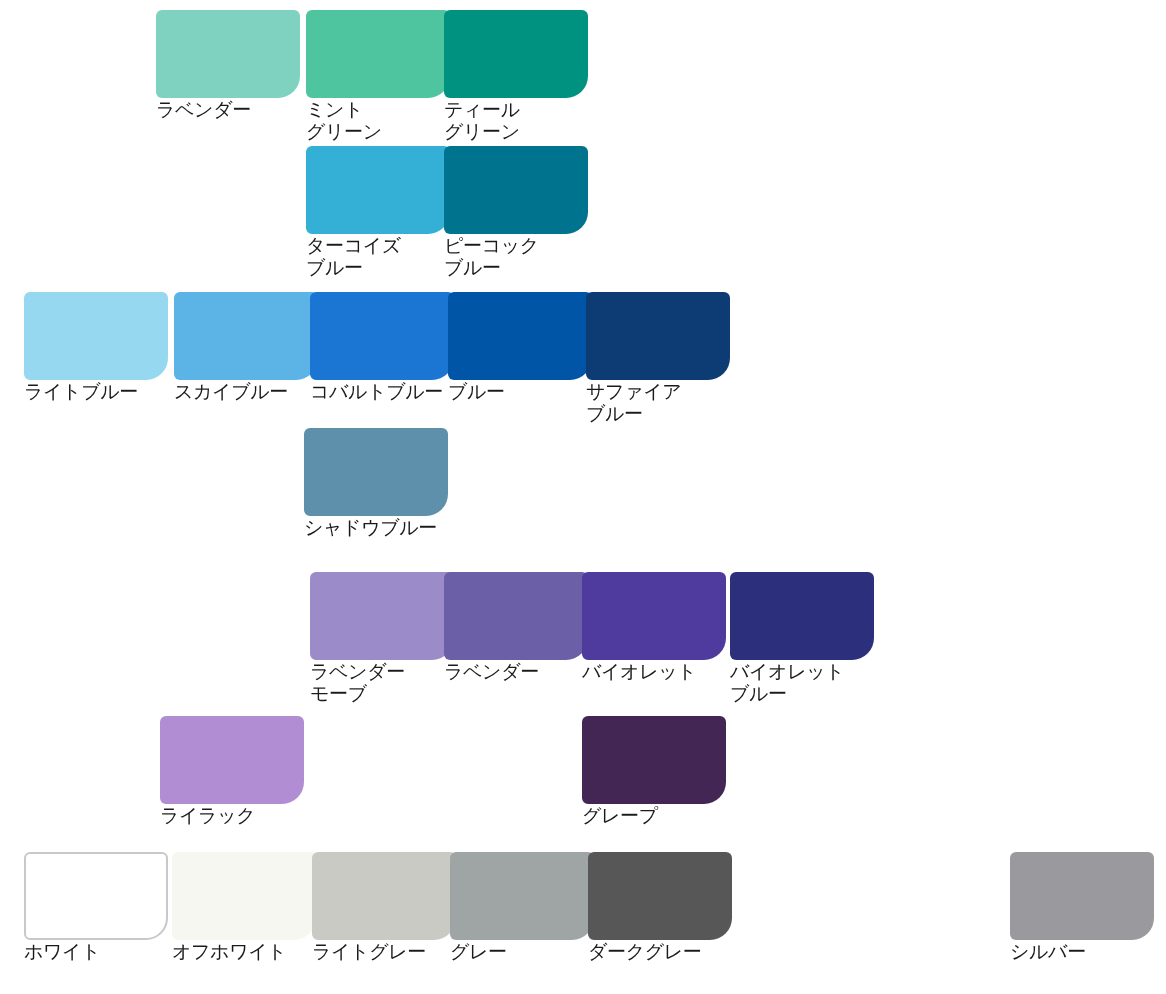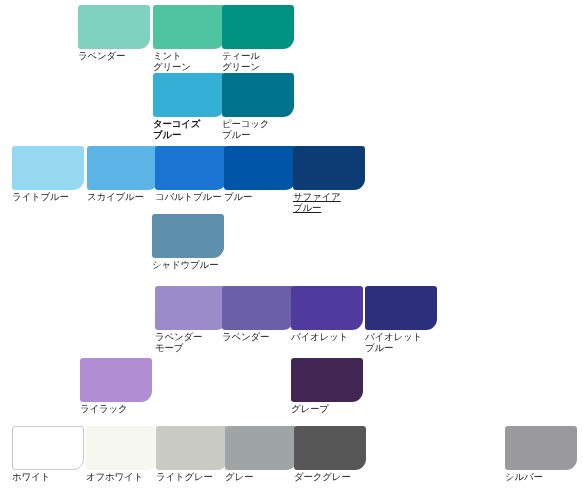--- a/index.html
+++ b/index.html
@@ -56,21 +56,21 @@
     <div class="swatch-cell" style="left: 153px; top: 5px; width: 72px;">
       <div class="swatch-chip" style="width: 72px; height: 44px; background: rgb(78, 197, 158);"></div>
       <div class="swatch-label">ミント
 グリーン</div>
     </div>
     <div class="swatch-cell" style="left: 222px; top: 5px; width: 72px;">
       <div class="swatch-chip" style="width: 72px; height: 44px; background: rgb(0, 146, 129);"></div>
       <div class="swatch-label">ティール
 グリーン</div>
     </div>
-    <div class="swatch-cell" style="left: 153px; top: 73px; width: 72px; font-weight: bold;">
+    <div class="swatch-cell" style="left: 153px; top: 73px; width: 72px;">
       <div class="swatch-chip" style="width: 72px; height: 44px; background: rgb(52, 175, 213);"></div>
       <div class="swatch-label">ターコイズ
 ブルー</div>
     </div>
     <div class="swatch-cell" style="left: 222px; top: 73px; width: 72px;">
       <div class="swatch-chip" style="width: 72px; height: 44px; background: rgb(0, 115, 143);"></div>
       <div class="swatch-label">ピーコック
 ブルー</div>
     </div>
     <div class="swatch-cell" style="left: 12px; top: 146px; width: 84px;">
@@ -82,21 +82,21 @@
       <div class="swatch-label">スカイブルー</div>
     </div>
     <div class="swatch-cell" style="left: 155px; top: 146px; width: 72px;">
       <div class="swatch-chip" style="width: 72px; height: 44px; background: rgb(26, 118, 210);"></div>
       <div class="swatch-label">コバルトブルー</div>
     </div>
     <div class="swatch-cell" style="left: 224px; top: 146px; width: 72px;">
       <div class="swatch-chip" style="width: 72px; height: 44px; background: rgb(0, 85, 166);"></div>
       <div class="swatch-label">ブルー</div>
     </div>
-    <div class="swatch-cell" style="left: 293px; top: 146px; width: 72px; text-decoration: underline;">
+    <div class="swatch-cell" style="left: 293px; top: 146px; width: 72px;">
       <div class="swatch-chip" style="width: 72px; height: 44px; background: rgb(13, 60, 117);"></div>
       <div class="swatch-label">サファイア
 ブルー</div>
     </div>
     <div class="swatch-cell" style="left: 152px; top: 214px; width: 72px;">
       <div class="swatch-chip" style="width: 72px; height: 44px; background: rgb(94, 144, 172);"></div>
       <div class="swatch-label">シャドウブルー</div>
     </div>
     <div class="swatch-cell" style="left: 155px; top: 286px; width: 72px;">
       <div class="swatch-chip" style="width: 72px; height: 44px; background: rgb(155, 139, 200);"></div>

